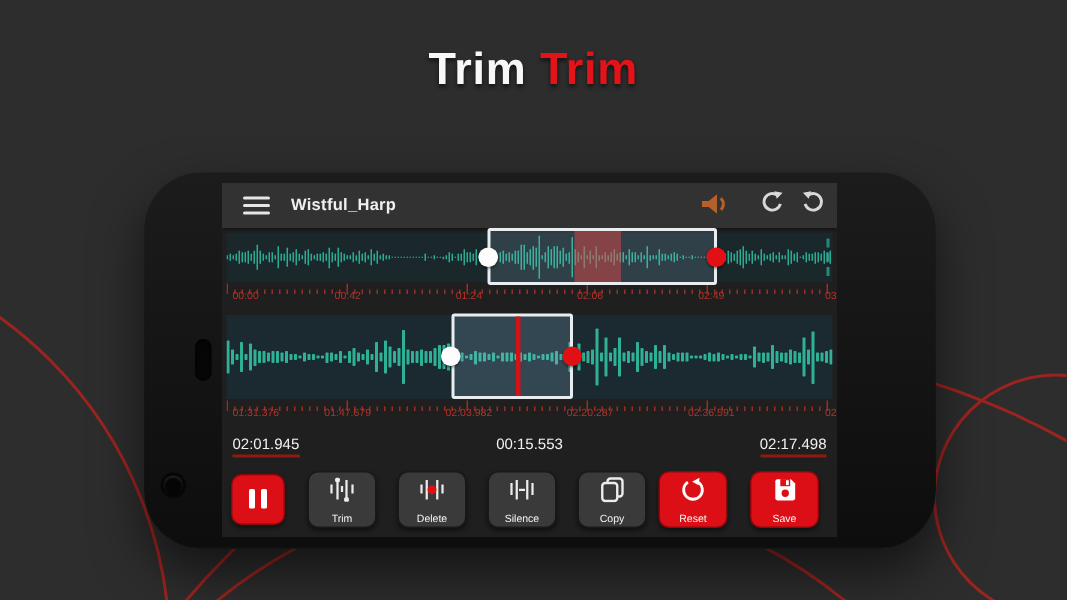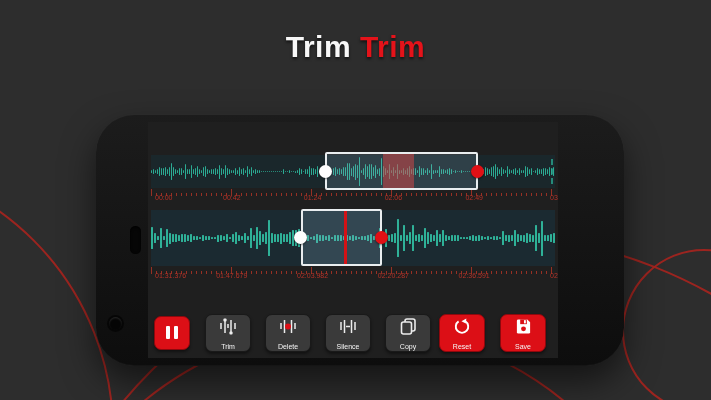--- a/index.html
+++ b/index.html
@@ -116,20 +116,46 @@
   <span>Trim</span>
   <span class="red">Trim</span>
 </div>
 
 <div class="phone">
   <div class="earpiece"></div>
   <div class="camera"></div>
 
   <div class="screen">
 
+    <div class="appbar">
+      <div class="menu-btn">
+        <i></i>
+          <i></i>
+          <i></i>
+      </div>
+      <div class="app-title">Wistful_Harp</div>
+      <div class="icon-btn" id="spk">
+        <svg width="22" height="18" viewBox="0 0 22 18">
+          <polygon points="2,7 6.5,7 12,2.5 12,15.5 6.5,11 2,11" fill="#b5602a"></polygon>
+          <path d="M14.5 5.2 a5 5 0 0 1 0 7.6" stroke="#b5602a" stroke-width="2" fill="none"></path>
+        </svg>
+      </div>
+      <div class="icon-btn" id="undo">
+        <svg width="17" height="17" viewBox="0 0 16 16">
+          <path d="M11.8 3.2 A5.2 5.2 0 1 0 13.4 8.4" fill="none" stroke="#d9d9d9" stroke-width="1.8"></path>
+          <path d="M9.6 0.4 L14.8 1.4 L11.2 5.2 Z" fill="#d9d9d9"></path>
+        </svg>
+      </div>
+      <div class="icon-btn" id="redo">
+        <svg width="17" height="17" viewBox="0 0 16 16">
+          <path d="M4.2 3.2 A5.2 5.2 0 1 1 2.6 8.4" fill="none" stroke="#d9d9d9" stroke-width="1.8"></path>
+          <path d="M6.4 0.4 L1.2 1.4 L4.8 5.2 Z" fill="#d9d9d9"></path>
+        </svg>
+      </div>
+    </div>
 
     <div class="band" id="band1">
         <i style="height:2.7px"></i>
         <i style="height:5.0px"></i>
         <i style="height:2.2px"></i>
         <i style="height:5.1px"></i>
         <i style="height:8.8px"></i>
         <i style="height:6.1px"></i>
         <i style="height:6.5px"></i>
         <i style="height:8.5px"></i>
@@ -653,20 +679,25 @@
       <span>02:20.287</span>
       <span>02:36.591</span>
       <span>02:52.8</span>
     </div>
     <div class="sel" id="sel2">
       <div class="playhead"></div>
     </div>
     <div class="hdl white" id="h2s"></div>
     <div class="hdl red" id="h2e"></div>
 
+    <div class="times">
+      <span class="t-start">02:01.945</span>
+      <span class="t-dur">00:15.553</span>
+      <span class="t-end">02:17.498</span>
+    </div>
 
     <div class="toolbar">
       <div id="btn-pause">
         <div class="bars">
             <i></i>
             <i></i>
           </div>
       </div>
 
       <div class="tbtn" id="btn-trim">

